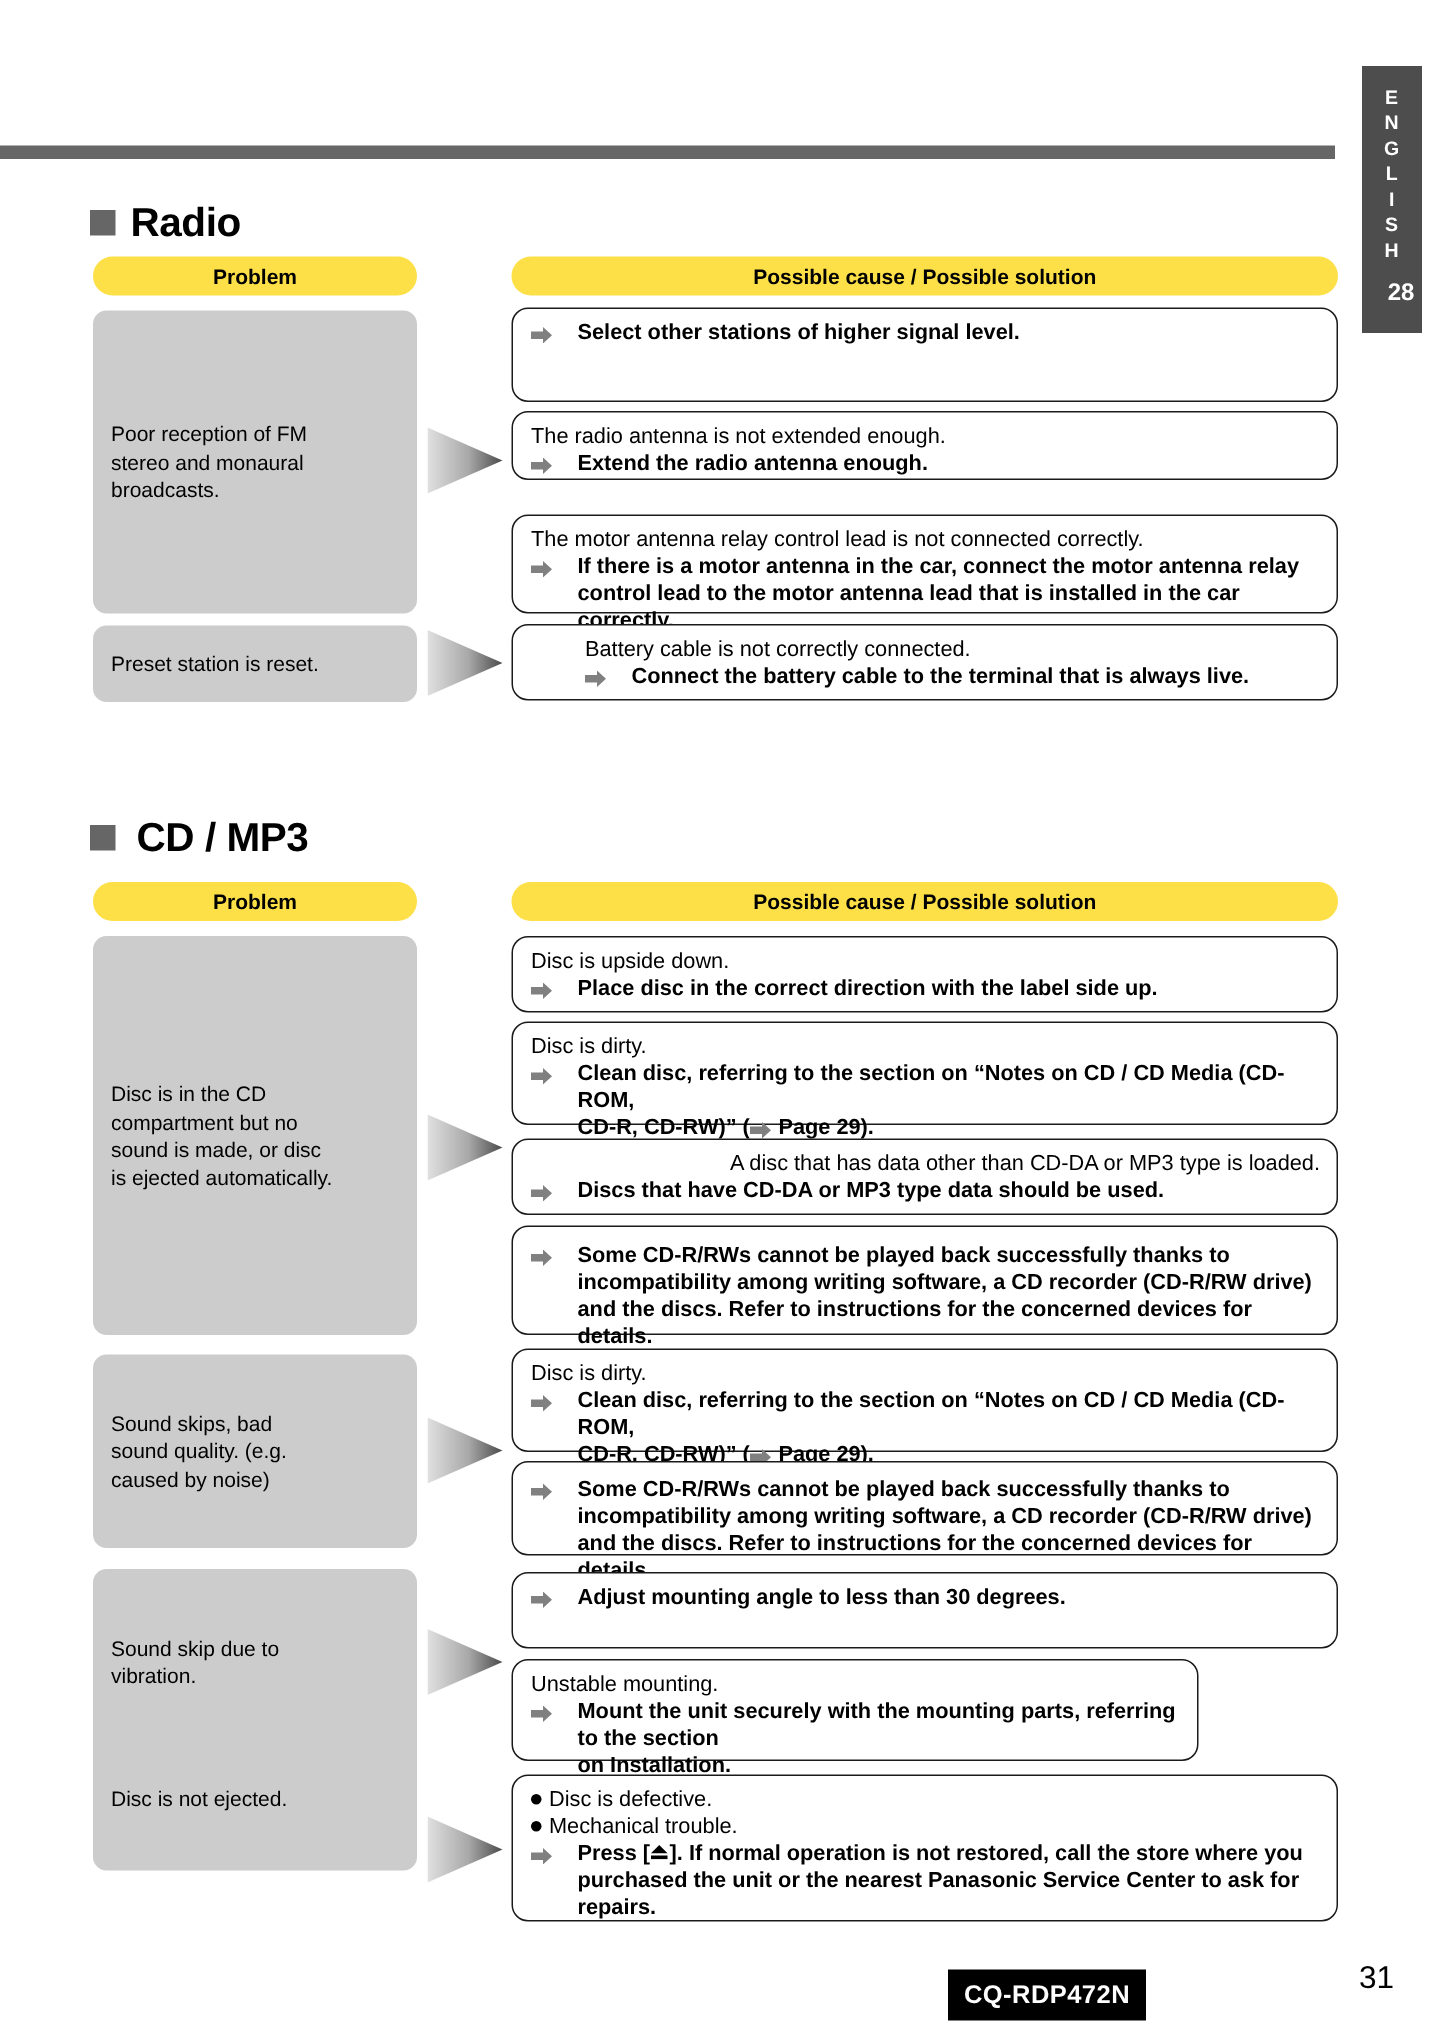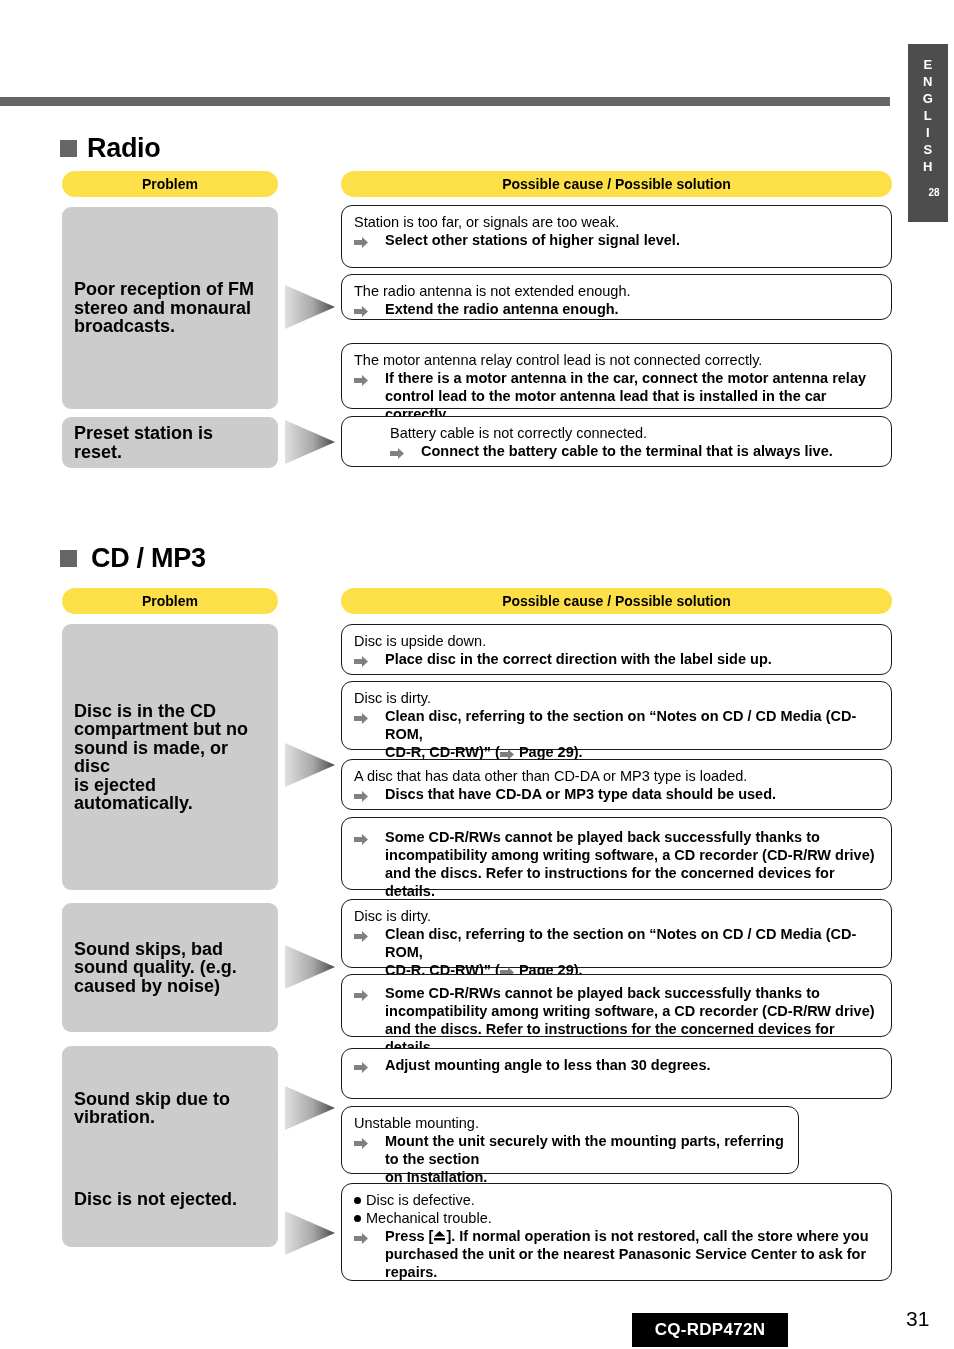--- a/index.html
+++ b/index.html
@@ -31,21 +31,21 @@
     align-items: center;
     padding-top: 12px;
   }
   .side-tab .letter {
     font-size: 13px;
     font-weight: bold;
     line-height: 17px;
     letter-spacing: 0.5px;
   }
   .side-tab .pagenum {
-    font-size: 10px;
+    font-size: 16px;
     font-weight: bold;
     margin-top: 12px;
     margin-left: 12px;
   }
 
   
   .top-rule {
     position: absolute;
     left: 0px;
     top: 97px;
@@ -89,22 +89,22 @@
   
   .problem-cell {
     position: absolute;
     background: #cccccc;
     border-radius: 9px;
     padding: 0 12px;
     display: flex;
     align-items: center;
   }
   .problem-cell .ptext {
-    font-size: 18px;
-    font-weight: bold;
+    font-size: 14px;
+    font-weight: normal;
     line-height: 18.5px;
   }
 
   
   .arrow {
     position: absolute;
     width: 54px;
     height: 52px;
   }
 
@@ -153,21 +153,21 @@
     flex: 0 0 auto;
     position: relative;
     top: -1px;
   }
 
   
   .model-badge {
     position: absolute;
     left: 632px;
     top: 1313px;
-    width: 156px;
+    width: 132px;
     height: 34px;
     background: #000000;
     color: #ffffff;
     display: flex;
     align-items: center;
     justify-content: center;
     font-size: 17px;
     font-weight: bold;
     letter-spacing: 0.3px;
   }
@@ -227,21 +227,20 @@
     </div>
   </div>
 
   <div class="arrow" style="left:285px; top:281px;">
     <svg width="54" height="52" viewBox="0 0 54 52">
         <polygon points="0,4 0,48 50,26" fill="url(#arrGrad)"></polygon>
       </svg>
   </div>
 
   <div class="sol-box" style="left:341px; top:205px; width:551px; height:63px;">
-    <div class="cause">Station is too far, or signals are too weak.</div>
     <div class="sol">
       <span class="sol-arrow">
         <svg width="14" height="11" viewBox="0 0 14 11">
             <polygon points="0,3 8,3 8,0 14,5.5 8,11 8,8 0,8" fill="#808080"></polygon>
           </svg>
       </span>
       <span class="atxt">Select other stations of higher signal level.</span>
     </div>
   </div>
 
@@ -343,21 +342,21 @@
       </span>
       <span class="atxt">
         <span>Clean disc, referring to the section on “Notes on CD / CD Media (CD-ROM,</span><br>
         <span>CD-R, CD-RW)” (</span><span class="sol-arrow"><svg width="14" height="11" viewBox="0 0 14 11">
               <polygon points="0,3 8,3 8,0 14,5.5 8,11 8,8 0,8" fill="#808080"></polygon>
             </svg></span><span> Page 29).</span>
       </span>
     </div>
   </div>
 
-  <div class="sol-box" style="left:341px; top:759px; width:551px; height:51px;">
+  <div class="sol-box" style="left:341px; top:759px; width:551px; height:51px;text-align:right;">
     <div class="cause">A disc that has data other than CD-DA or MP3 type is loaded.</div>
     <div class="sol">
       <span class="sol-arrow">
         <svg width="14" height="11" viewBox="0 0 14 11">
             <polygon points="0,3 8,3 8,0 14,5.5 8,11 8,8 0,8" fill="#808080"></polygon>
           </svg>
       </span>
       <span class="atxt">Discs that have CD-DA or MP3 type data should be used.</span>
     </div>
   </div>

